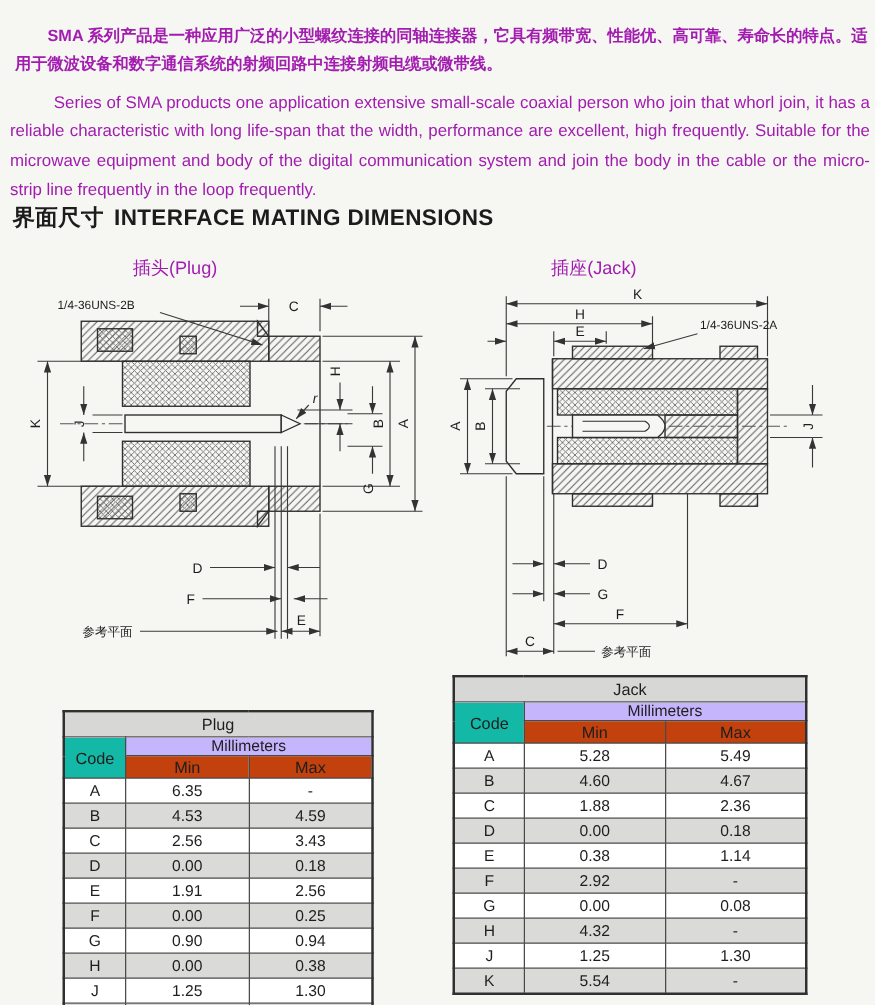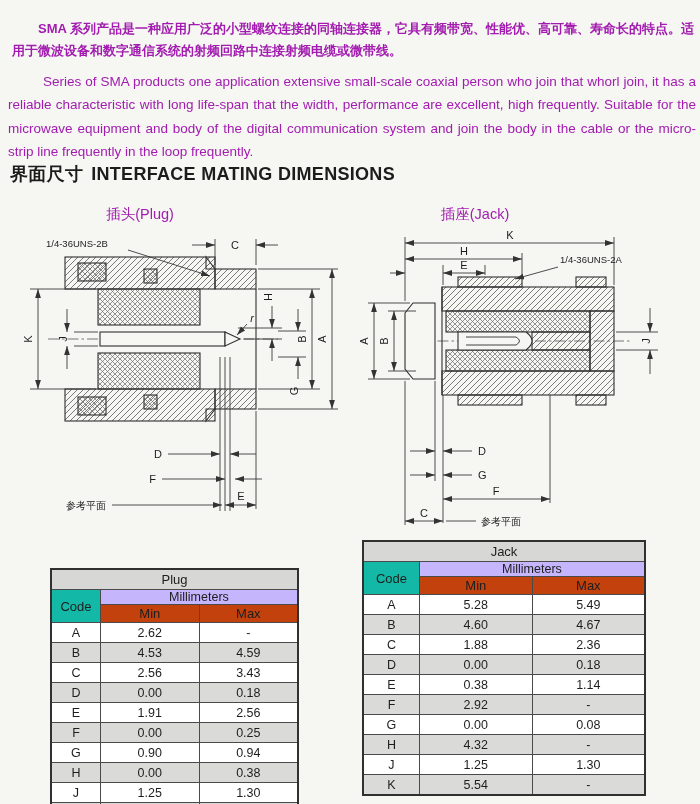--- a/index.html
+++ b/index.html
@@ -289,21 +289,21 @@
           <th colspan="2" class="t-unit">Millimeters</th>
         </tr>
         <tr class="t-minmax">
           <th>Min</th>
           <th>Max</th>
         </tr>
       </thead>
       <tbody>
           <tr>
             <td>A</td>
-            <td>2.62</td>
+            <td>6.35</td>
             <td>-</td>
           </tr>
           <tr class="alt">
             <td>B</td>
             <td>4.53</td>
             <td>4.59</td>
           </tr>
           <tr>
             <td>C</td>
             <td>2.56</td>

